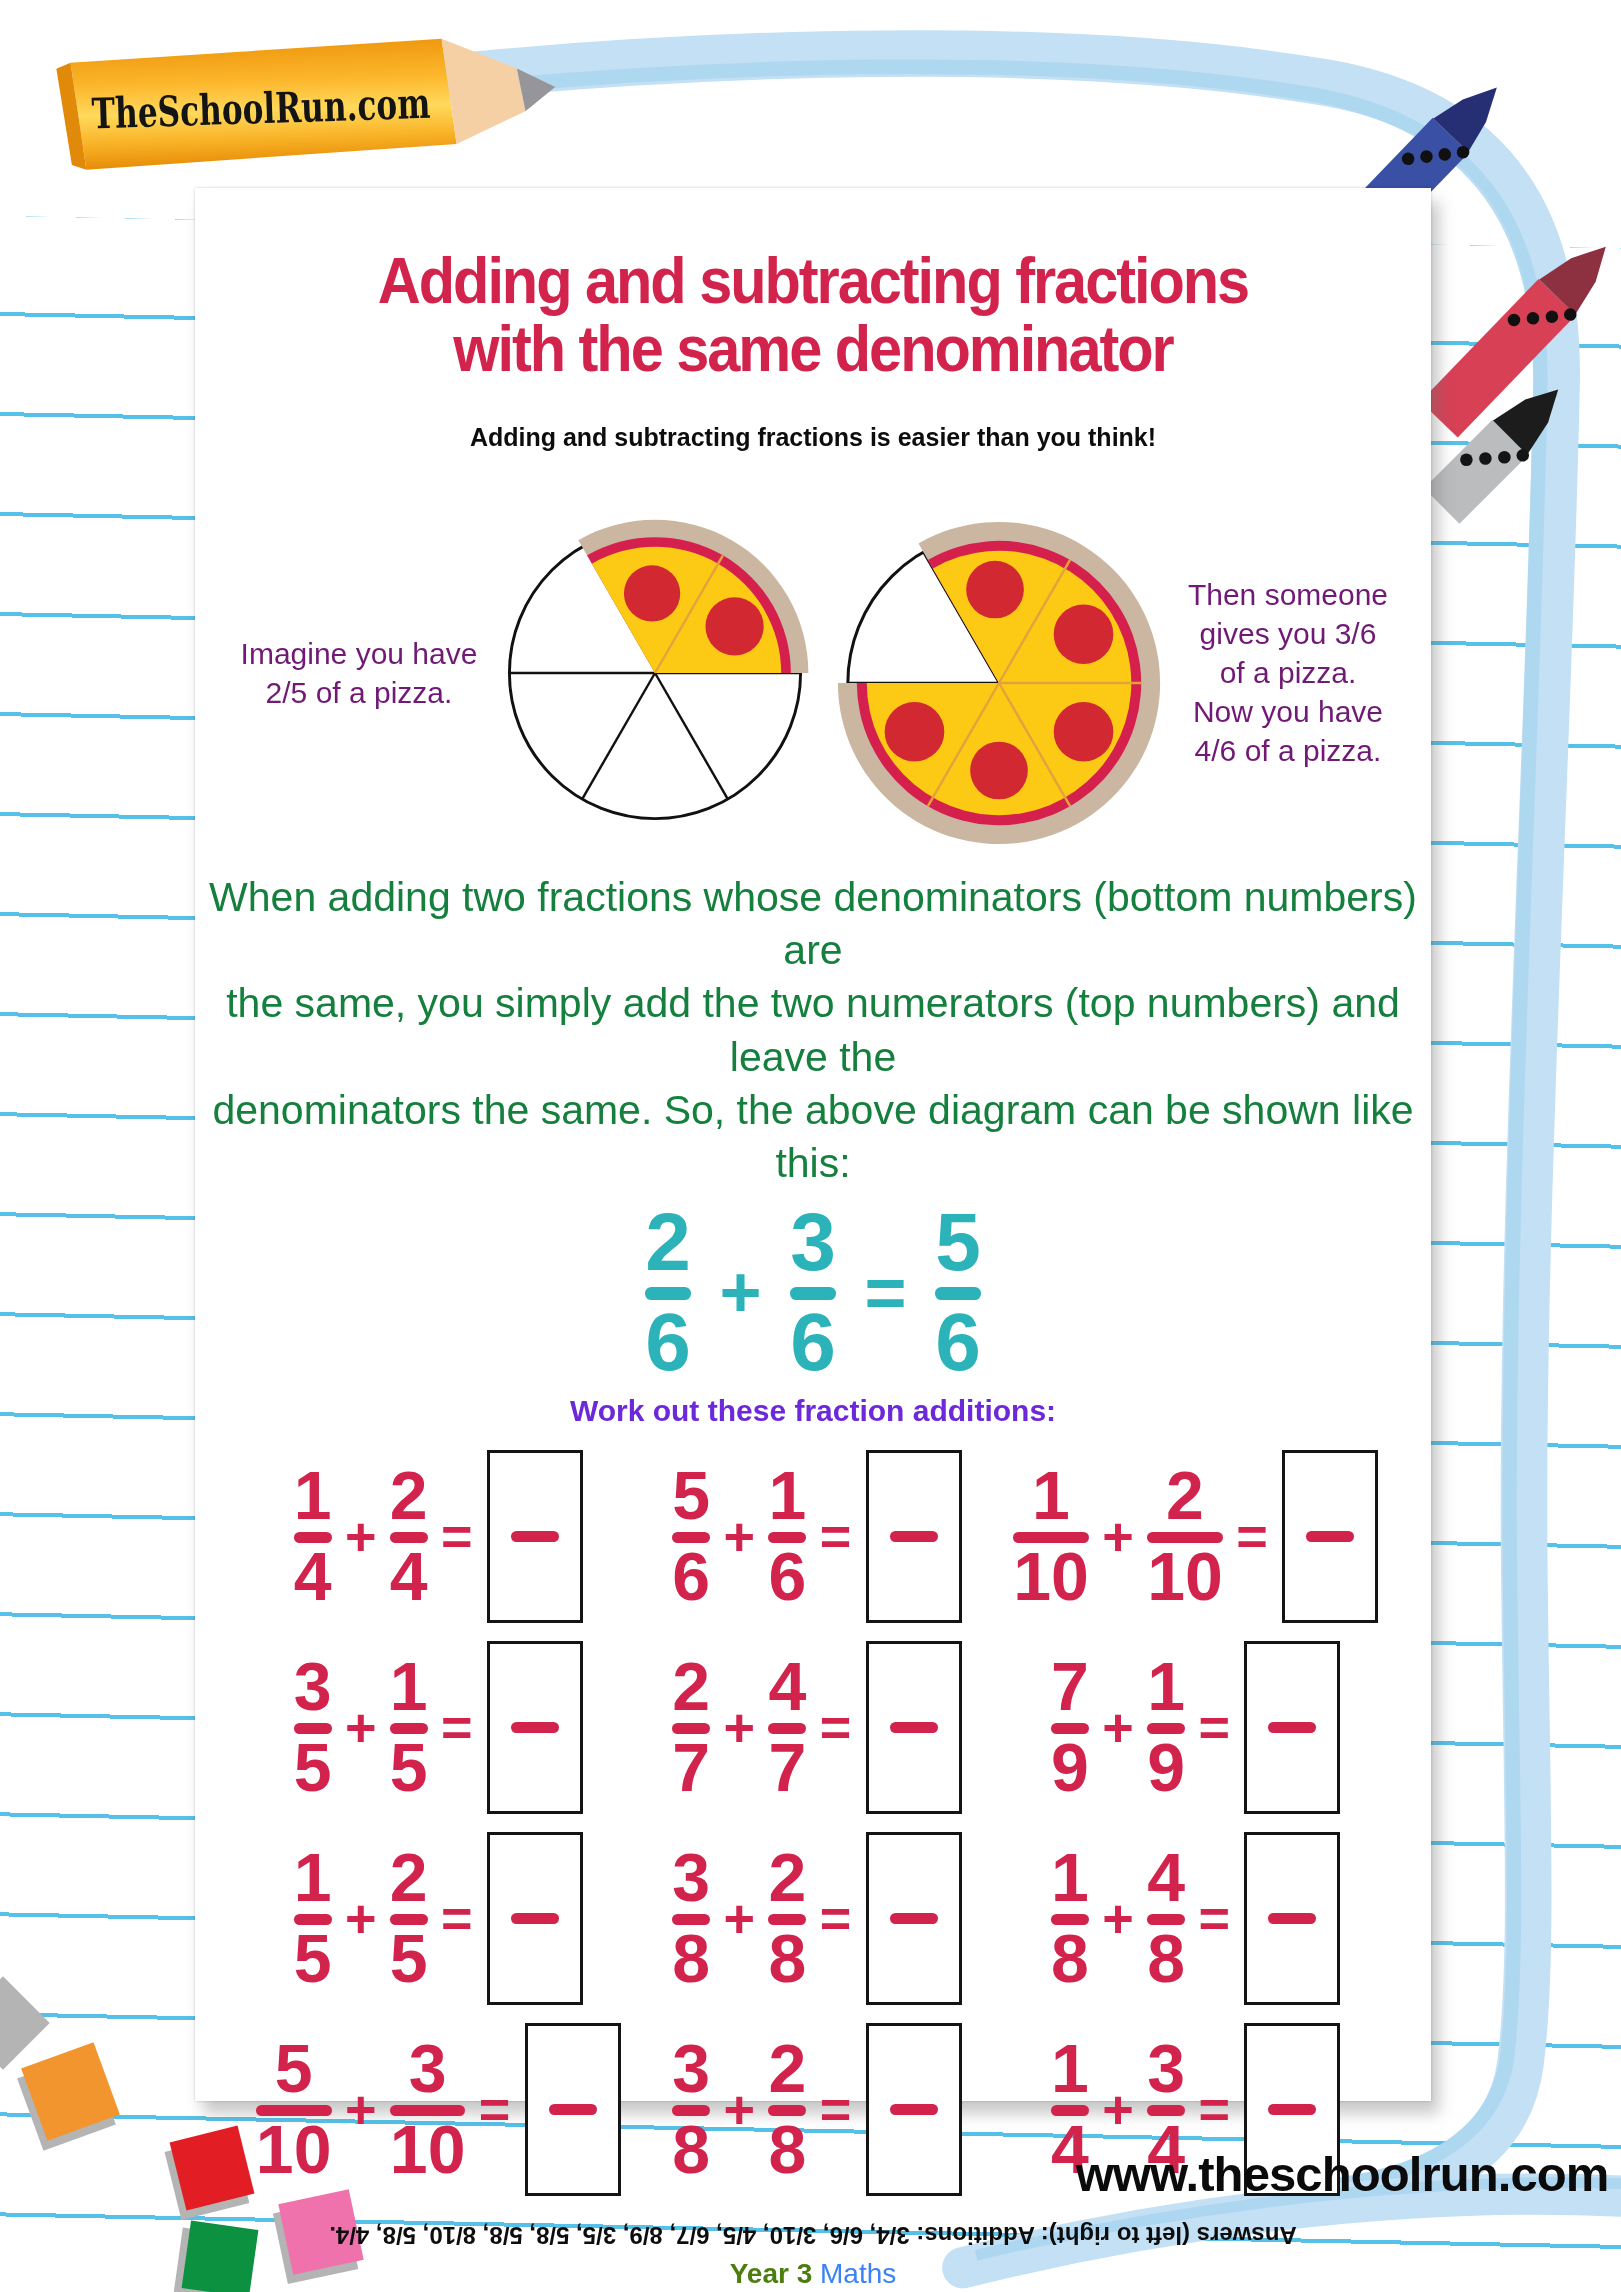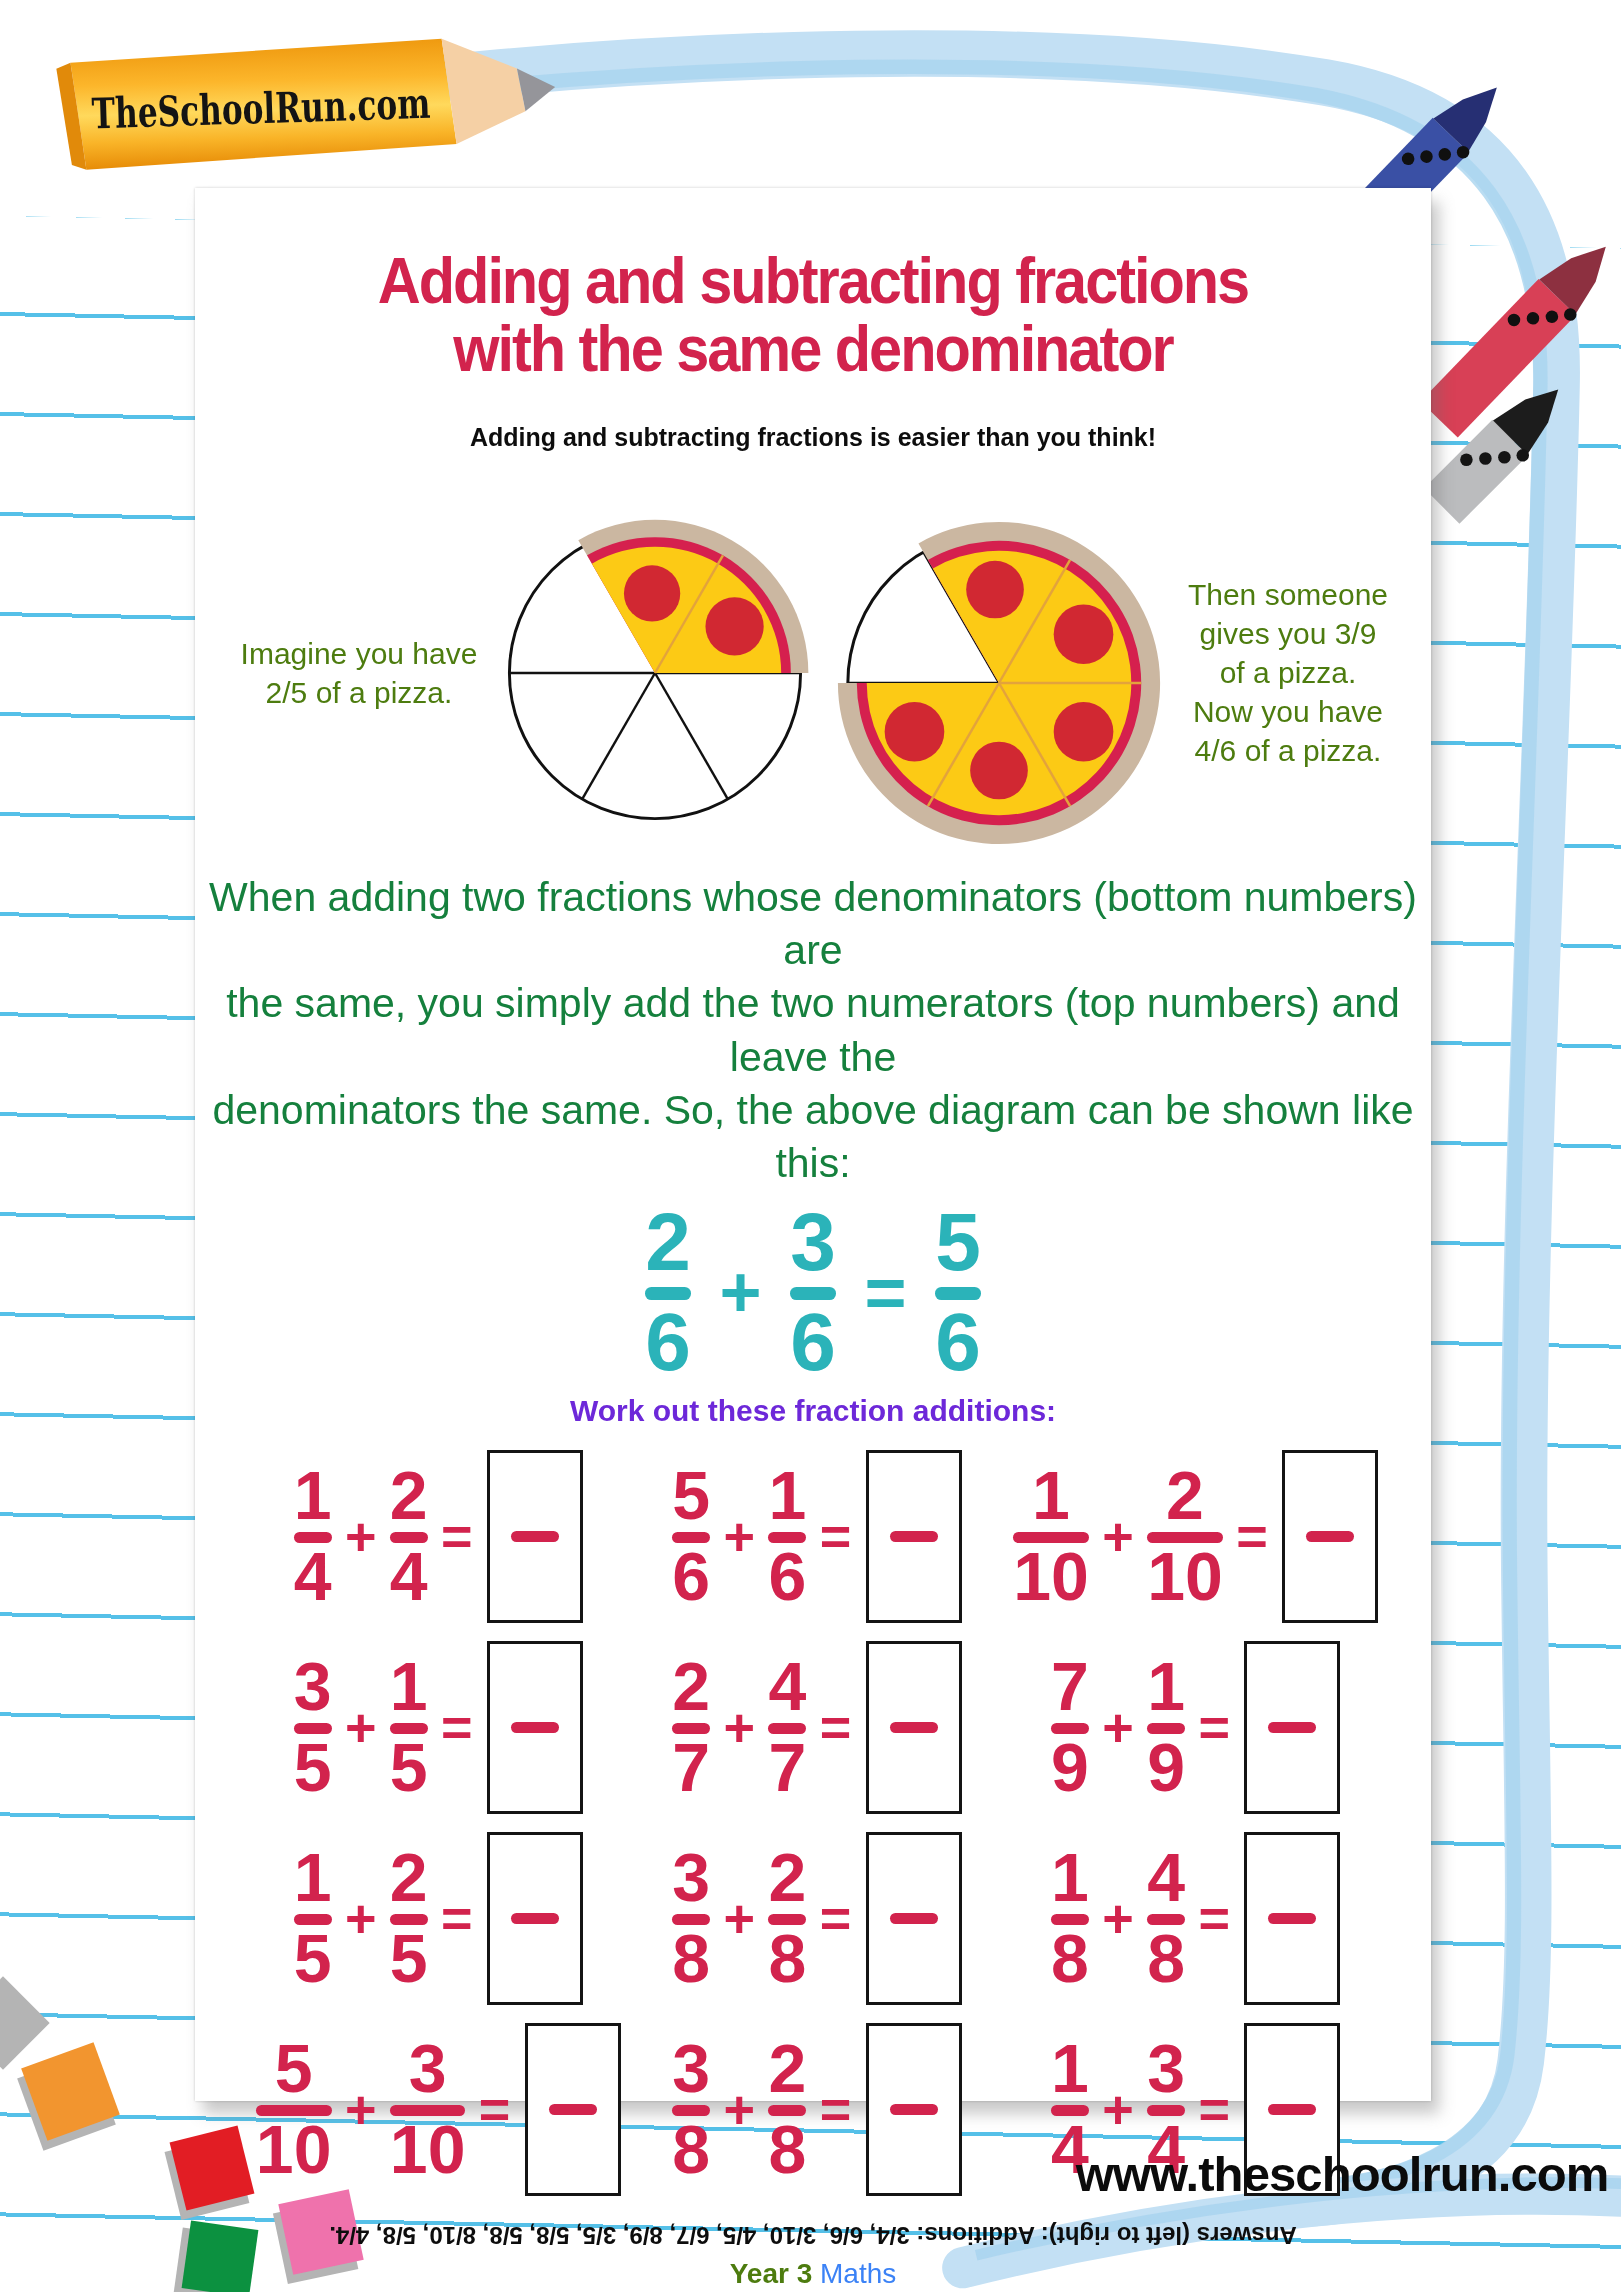--- a/index.html
+++ b/index.html
@@ -18,21 +18,21 @@
   .sq-red  {left:177px;top:2133px;width:70px;height:70px;background:#e21d24;transform:rotate(-14deg);}
   .sq-green{left:186px;top:2225px;width:68px;height:68px;background:#0c9140;transform:rotate(8deg);}
   .sq-pink {left:285px;top:2196px;width:72px;height:72px;background:#ef72ac;transform:rotate(-12deg);}
   
   .card{position:absolute;left:195px;top:188px;width:1236px;height:1913px;background:#fff;z-index:3;
         text-align:center;box-shadow:0 0 2.7px rgba(0,0,0,.2), 8px 13.4px 14.3px rgba(110,110,110,.38);}
   .title{margin:59px 0 0;font-size:64px;font-weight:bold;color:#d2234d;line-height:1.07;
          letter-spacing:-2.2px;transform:scaleX(.93);}
   .subtitle{margin-top:39px;font-size:25px;font-weight:bold;color:#0d0d0d;}
   .pizza-row{margin-top:32px;display:flex;align-items:center;justify-content:center;}
-  .pcap{font-size:30px;line-height:1.3;color:#4d7c0f;flex:none;}
+  .pcap{font-size:30px;line-height:1.3;color:#701a75;flex:none;}
   .pcap.left{width:262px;}
   .pcap.right{width:220px;}
   .pizza{flex:none;}
   .pizza-left{width:330px;height:330px;}
   .pizza-right{width:358px;height:358px;margin-top:19.7px;}
   .expl{margin-top:9px;font-size:41px;line-height:1.3;color:#15803d;}
   
   .frac{display:inline-flex;flex-direction:column;align-items:center;font-weight:bold;line-height:.88;}
   .fbar{display:block;align-self:stretch;background:currentColor;border-radius:6.3px;}
   .example{margin-top:16px;display:flex;justify-content:center;align-items:center;gap:19.7px;color:#2bb3b9;}
@@ -163,21 +163,21 @@
           <circle cx="176" cy="86" r="29"></circle>
           <circle cx="265" cy="131" r="30"></circle>
           <circle cx="265" cy="229" r="30"></circle>
           <circle cx="180" cy="268" r="29"></circle>
           <circle cx="95" cy="229" r="30"></circle>
         </g>
       </svg>
 
       <div class="pcap right">
         <div>Then someone</div>
-        <div>gives you 3/9</div>
+        <div>gives you 3/6</div>
         <div>of a pizza.</div>
         <div>Now you have</div>
         <div>4/6 of a pizza.</div>
       </div>
     </div>
 
     <div class="expl">
       <div>When adding two fractions whose denominators (bottom numbers) are</div>
       <div>the same, you simply add the two numerators (top numbers) and leave the</div>
       <div>denominators the same. So, the above diagram can be shown like this:</div>

